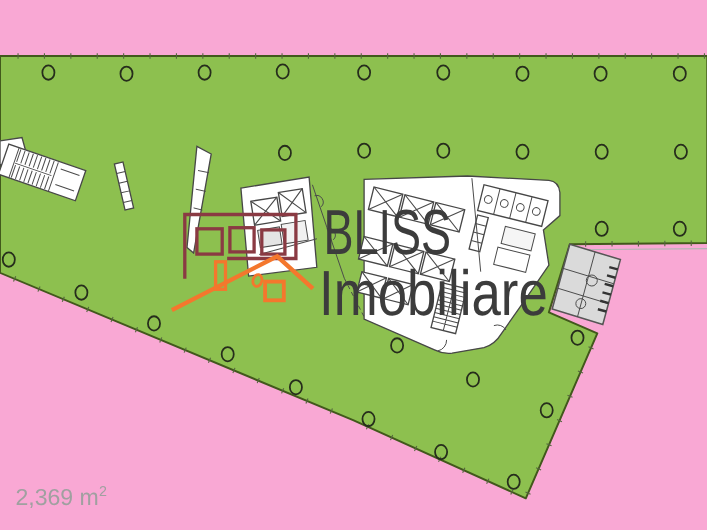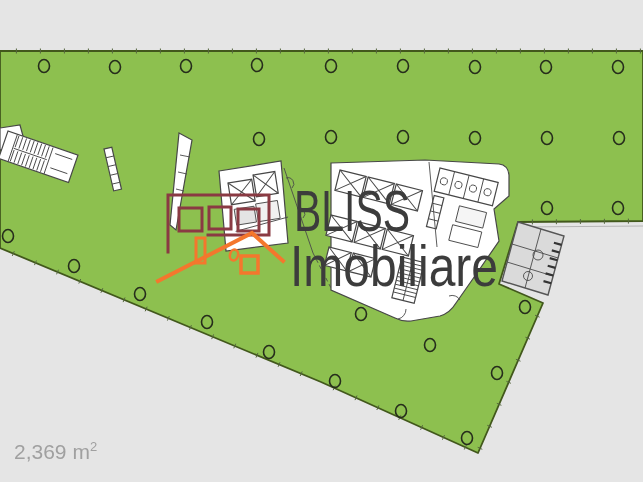--- a/index.html
+++ b/index.html
@@ -1,16 +1,16 @@
 <!DOCTYPE html>
 <html><head>
 <meta charset="utf-8">
 <style>
   html,body{margin:0;padding:0;background:#fff;}
-  .stage{position:relative;width:643px;height:482px;background:#e5e5e5;overflow:hidden;}
+  .stage{position:relative;width:643px;height:482px;background:#f9a8d4;overflow:hidden;}
   svg{display:block;}
   text{font-family:"Liberation Sans", sans-serif;}
   .plan-stroke{stroke:#474747;stroke-width:1.2;fill:#ffffff;}
   .thin{stroke:#4a4a4a;stroke-width:0.9;fill:none;}
   .xline{stroke:#4a4a4a;stroke-width:1;fill:none;}
 </style>
 </head>
 <body>
 
 <div class="stage">

